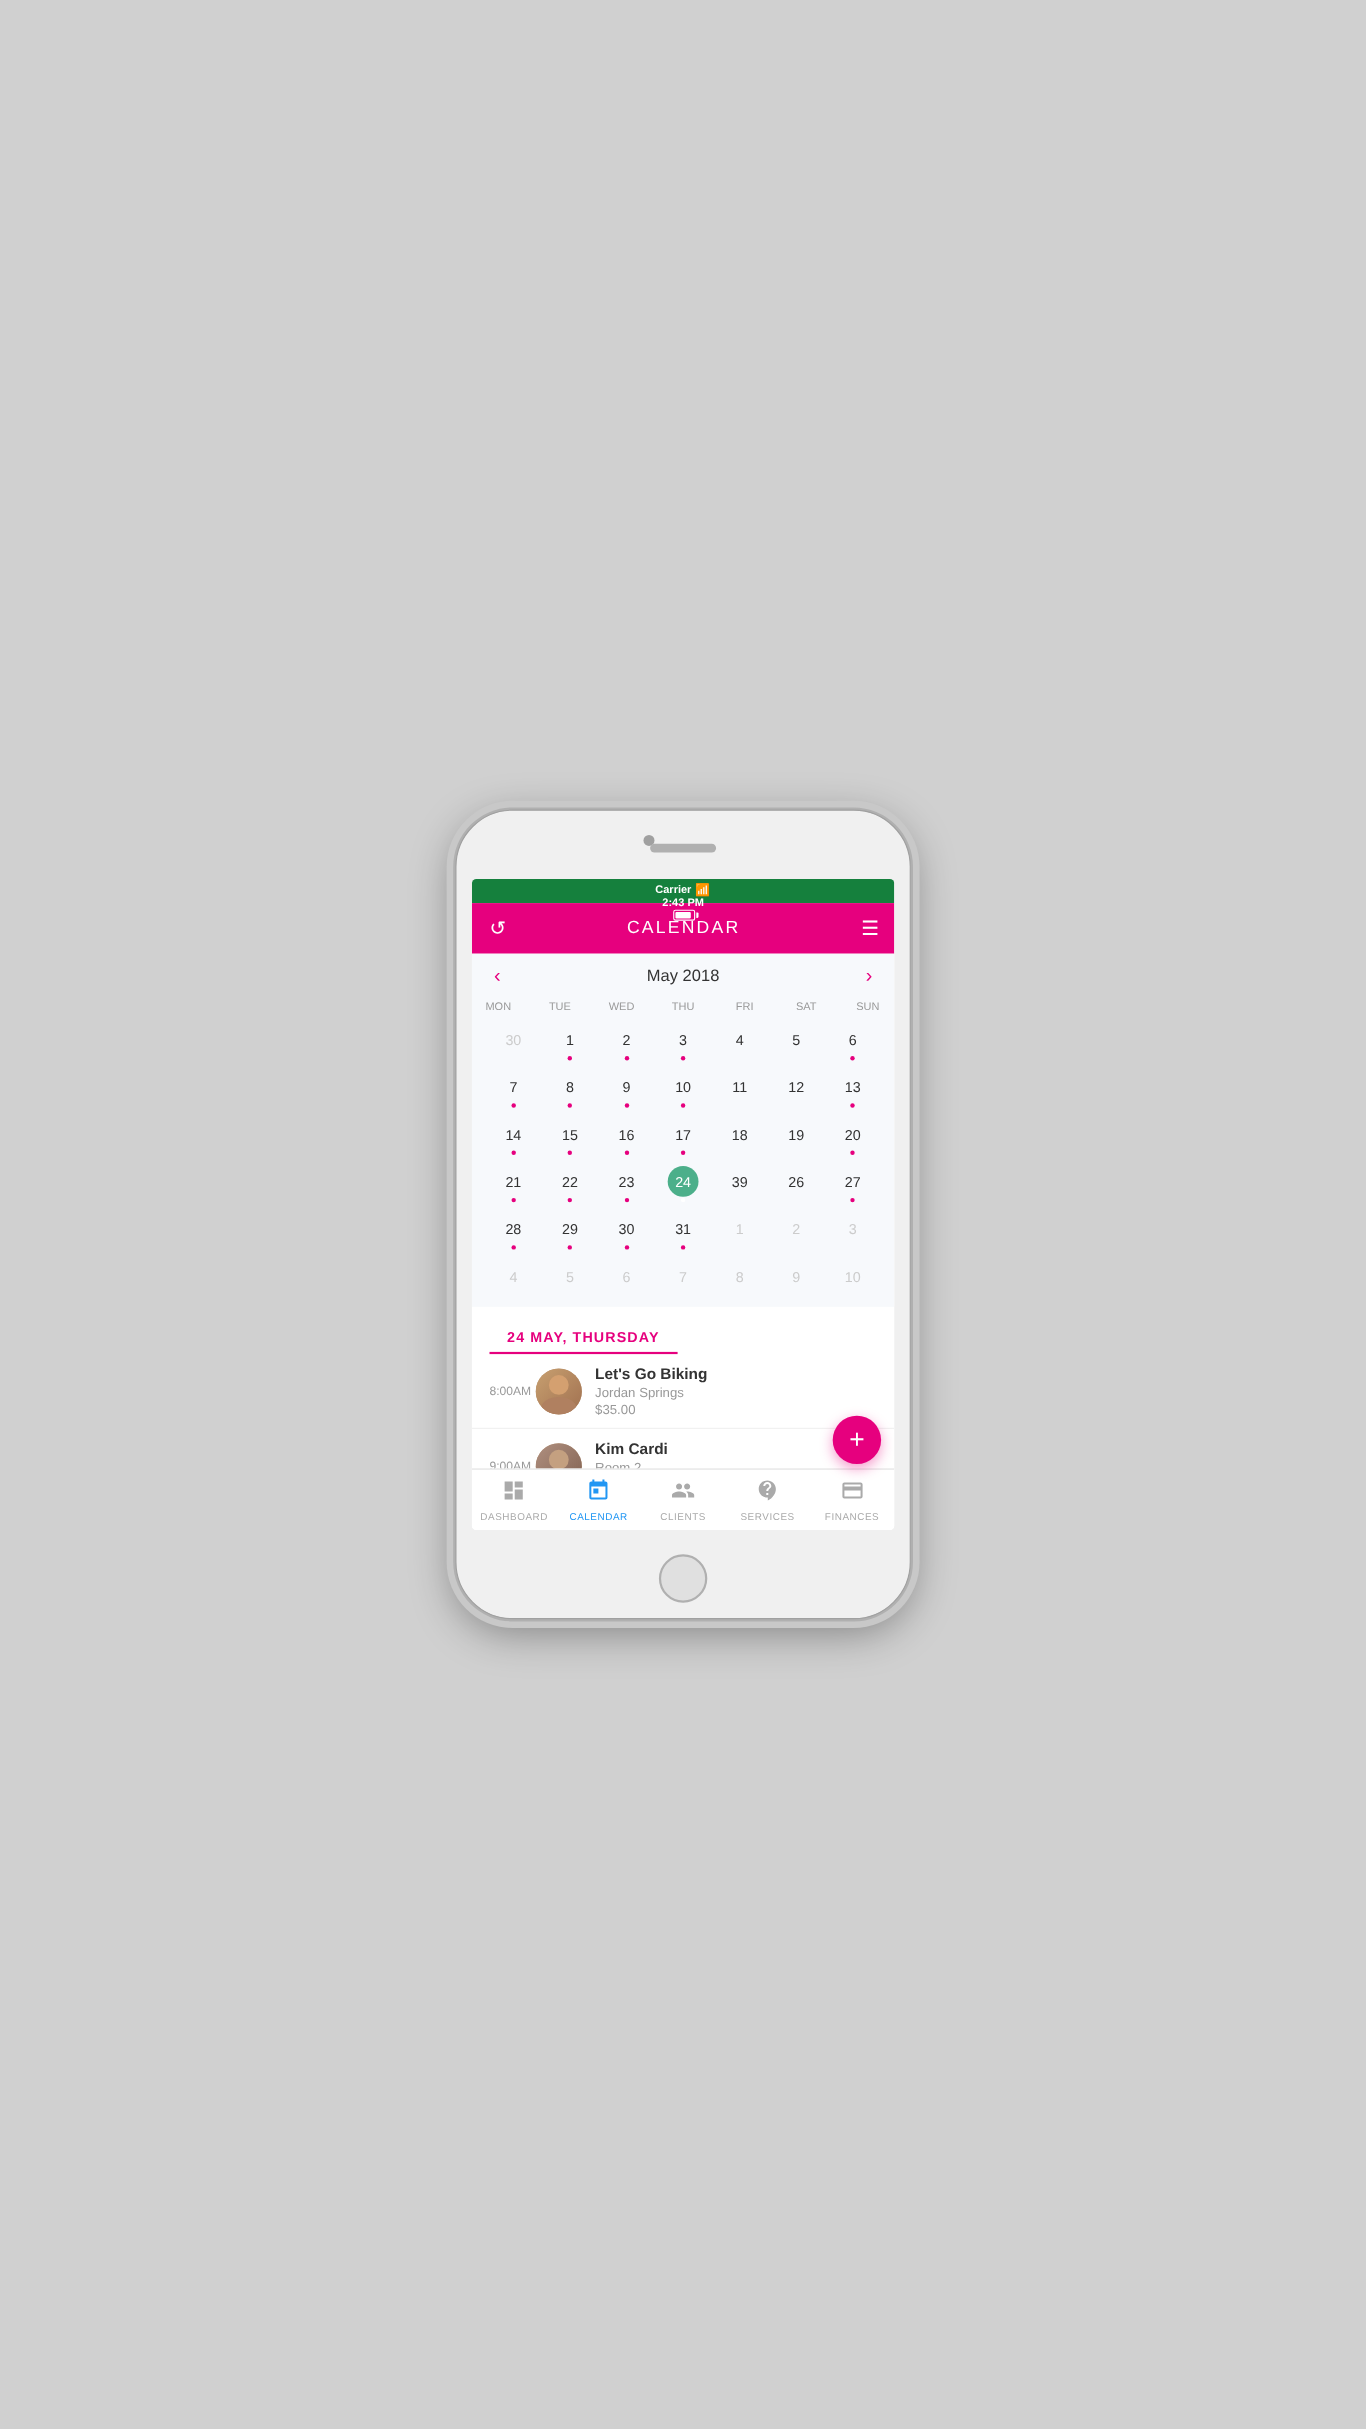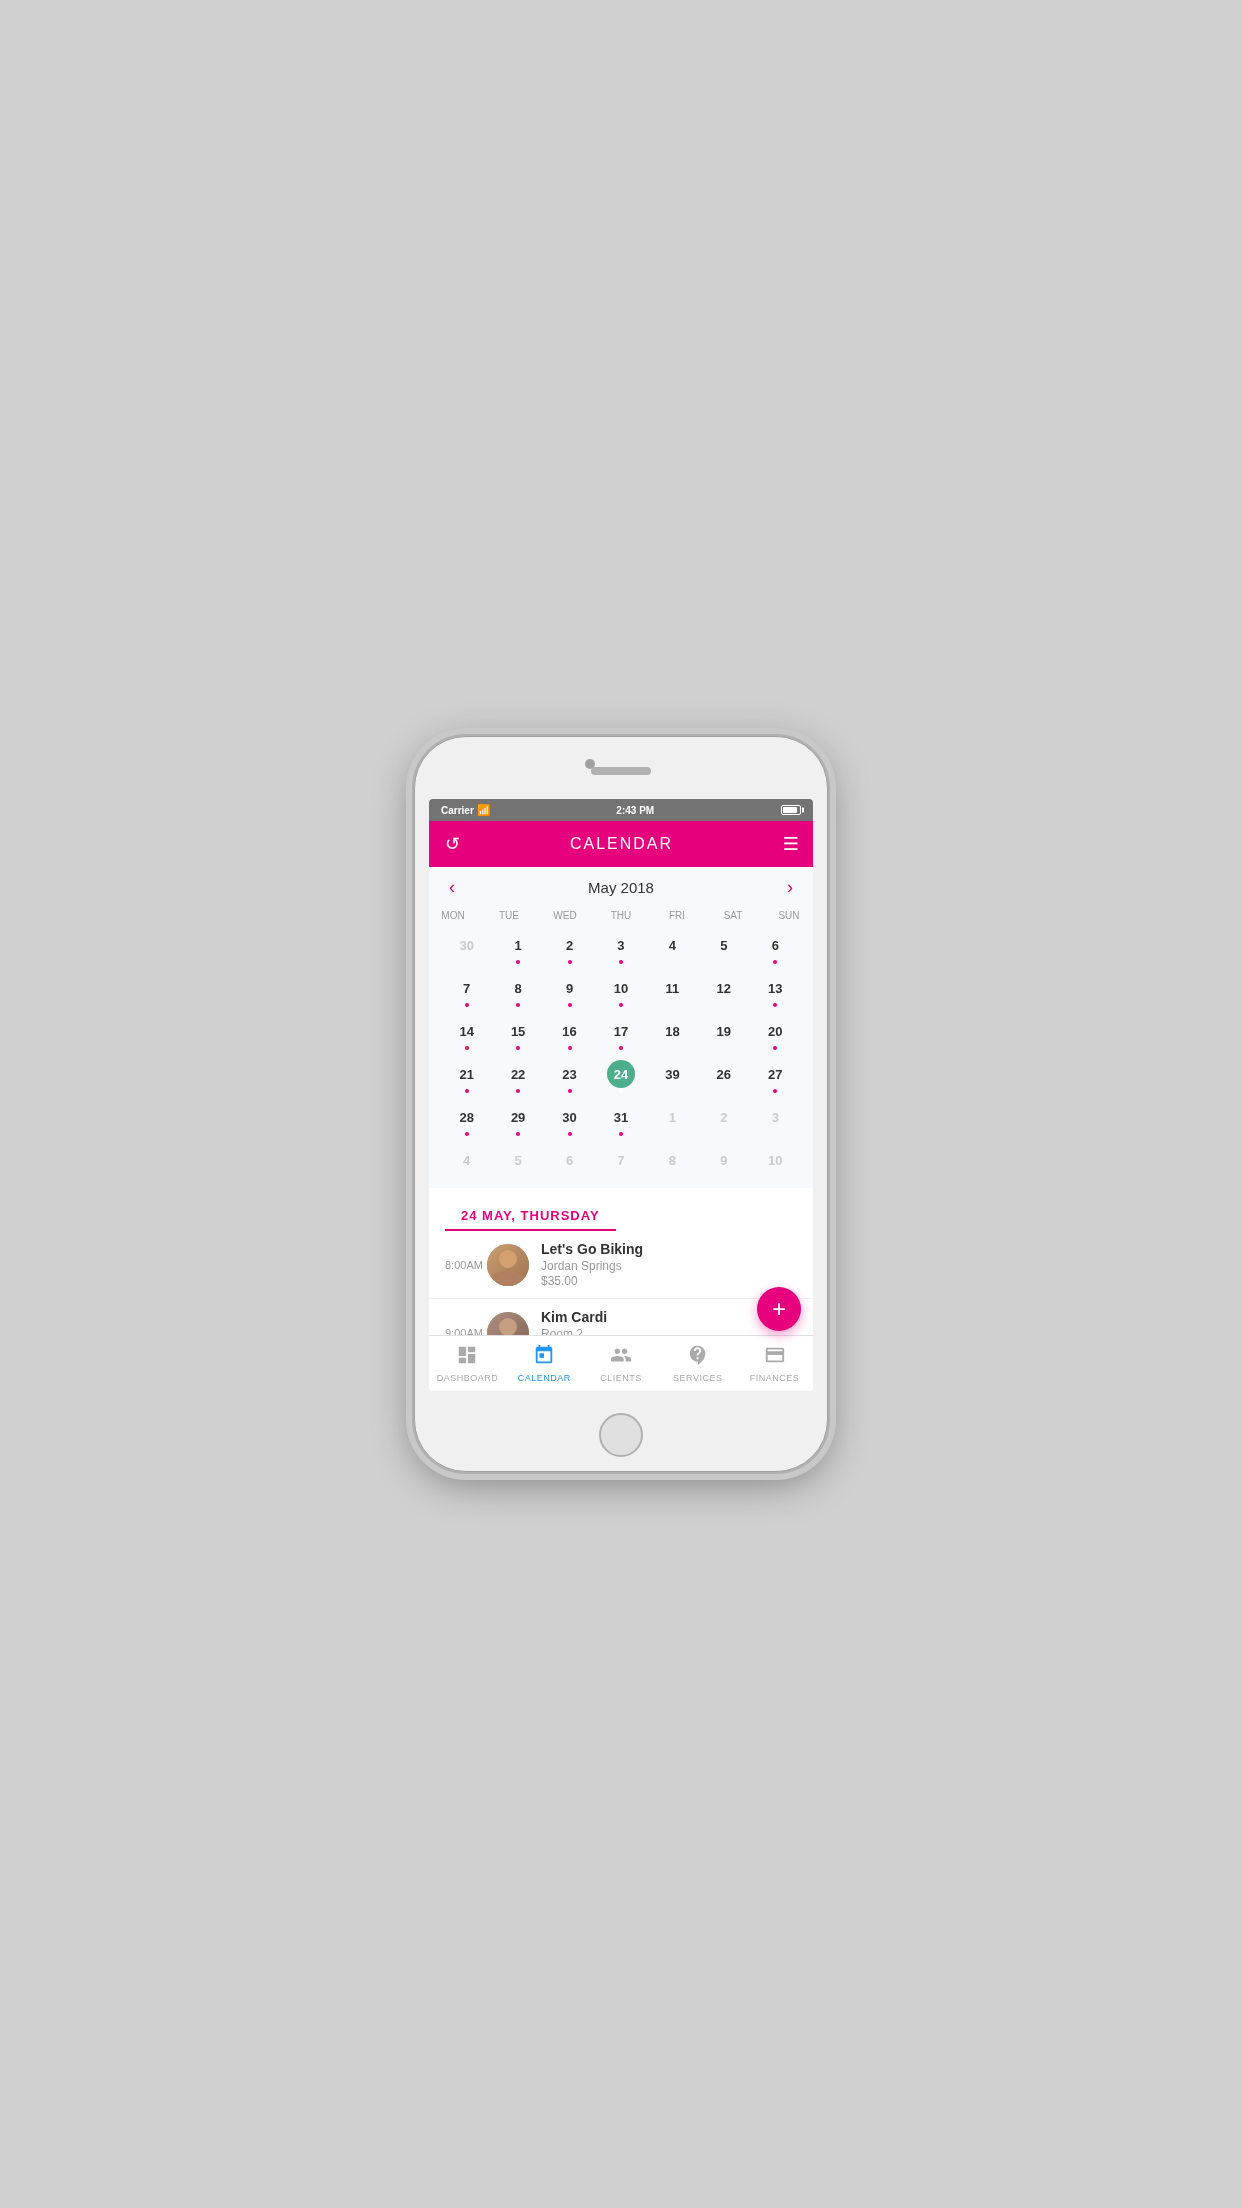--- a/index.html
+++ b/index.html
@@ -59,26 +59,27 @@
       left: 50%;
       transform: translateX(-50%);
       width: 44px;
       height: 44px;
       border: 2px solid #b0b0b0;
       border-radius: 50%;
       background: #e0e0e0;
     }
     
     .status-bar {
-      background: #737373;
+      background: #15803d;
       display: flex;
       justify-content: space-between;
       align-items: center;
       padding: 4px 12px;
       height: 22px;
+      flex-direction: column;
     }
     .status-carrier {
       color: white;
       font-size: 10px;
       font-weight: 600;
       display: flex;
       align-items: center;
       gap: 4px;
     }
     .status-time {
@@ -205,21 +206,21 @@
     }
     .calendar-grid {
       display: grid;
       grid-template-columns: repeat(7, 1fr);
       gap: 2px 0;
     }
     .cal-day {
       text-align: left;
       padding: 4px 0;
       font-size: 13px;
-      font-weight: 700;
+      font-weight: 400;
       color: #333;
       position: relative;
       cursor: pointer;
       display: flex;
       flex-direction: column;
       align-items: center;
     }
     .cal-day.inactive {
       color: #ccc;
     }

